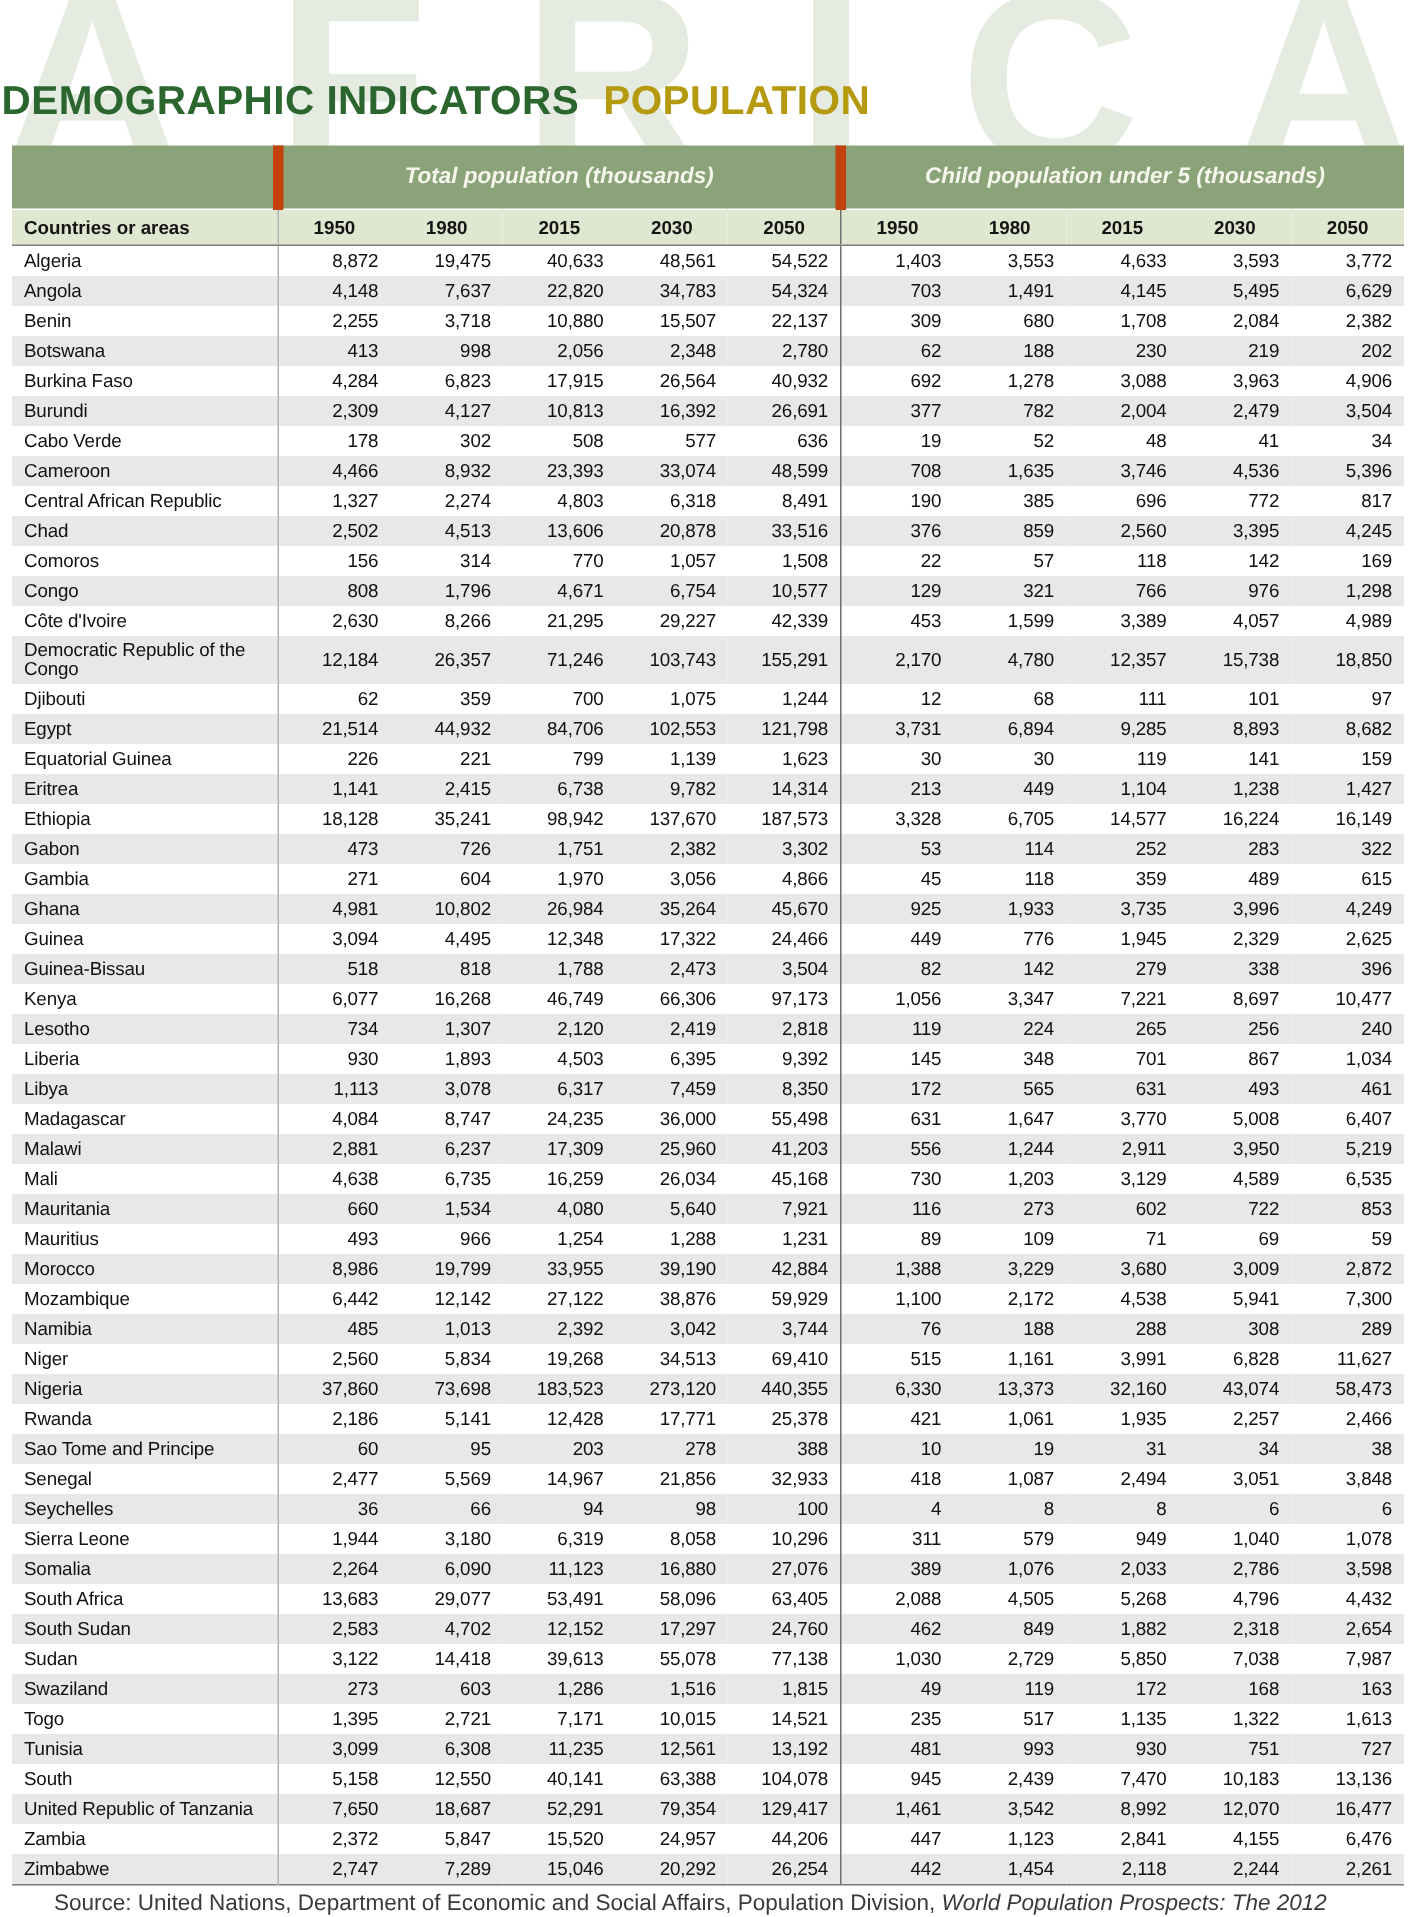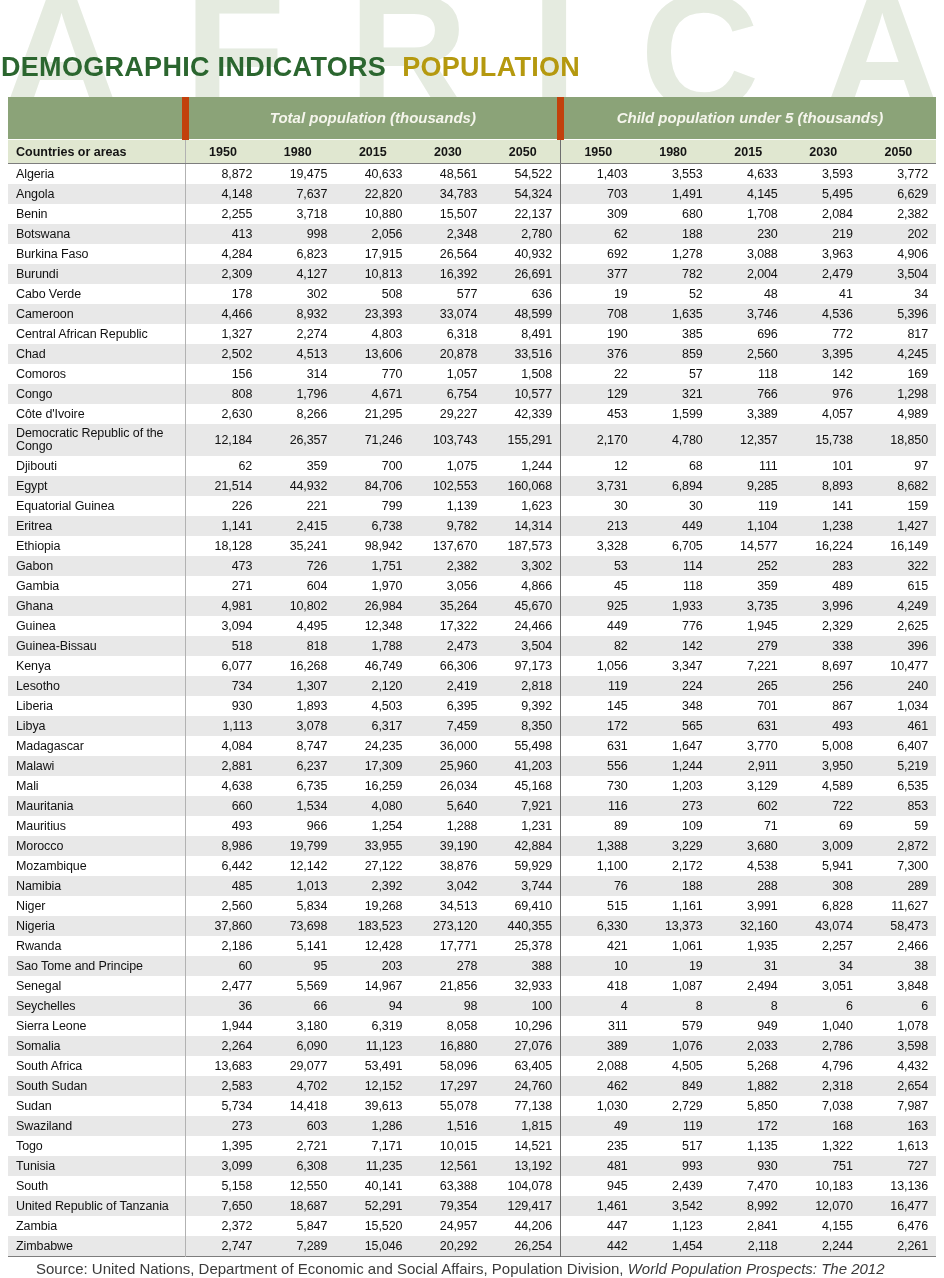--- a/index.html
+++ b/index.html
@@ -333,21 +333,21 @@
         <td>111</td>
         <td>101</td>
         <td>97</td>
       </tr>
       <tr>
         <td class="country">Egypt</td>
         <td class="first-num">21,514</td>
         <td>44,932</td>
         <td>84,706</td>
         <td>102,553</td>
-        <td>160,068</td>
+        <td>121,798</td>
         <td class="child-first">3,731</td>
         <td>6,894</td>
         <td>9,285</td>
         <td>8,893</td>
         <td>8,682</td>
       </tr>
       <tr>
         <td class="country">Equatorial Guinea</td>
         <td class="first-num">226</td>
         <td>221</td>
@@ -732,21 +732,21 @@
         <td>17,297</td>
         <td>24,760</td>
         <td class="child-first">462</td>
         <td>849</td>
         <td>1,882</td>
         <td>2,318</td>
         <td>2,654</td>
       </tr>
       <tr>
         <td class="country">Sudan</td>
-        <td class="first-num">5,734</td>
+        <td class="first-num">3,122</td>
         <td>14,418</td>
         <td>39,613</td>
         <td>55,078</td>
         <td>77,138</td>
         <td class="child-first">1,030</td>
         <td>2,729</td>
         <td>5,850</td>
         <td>7,038</td>
         <td>7,987</td>
       </tr>

